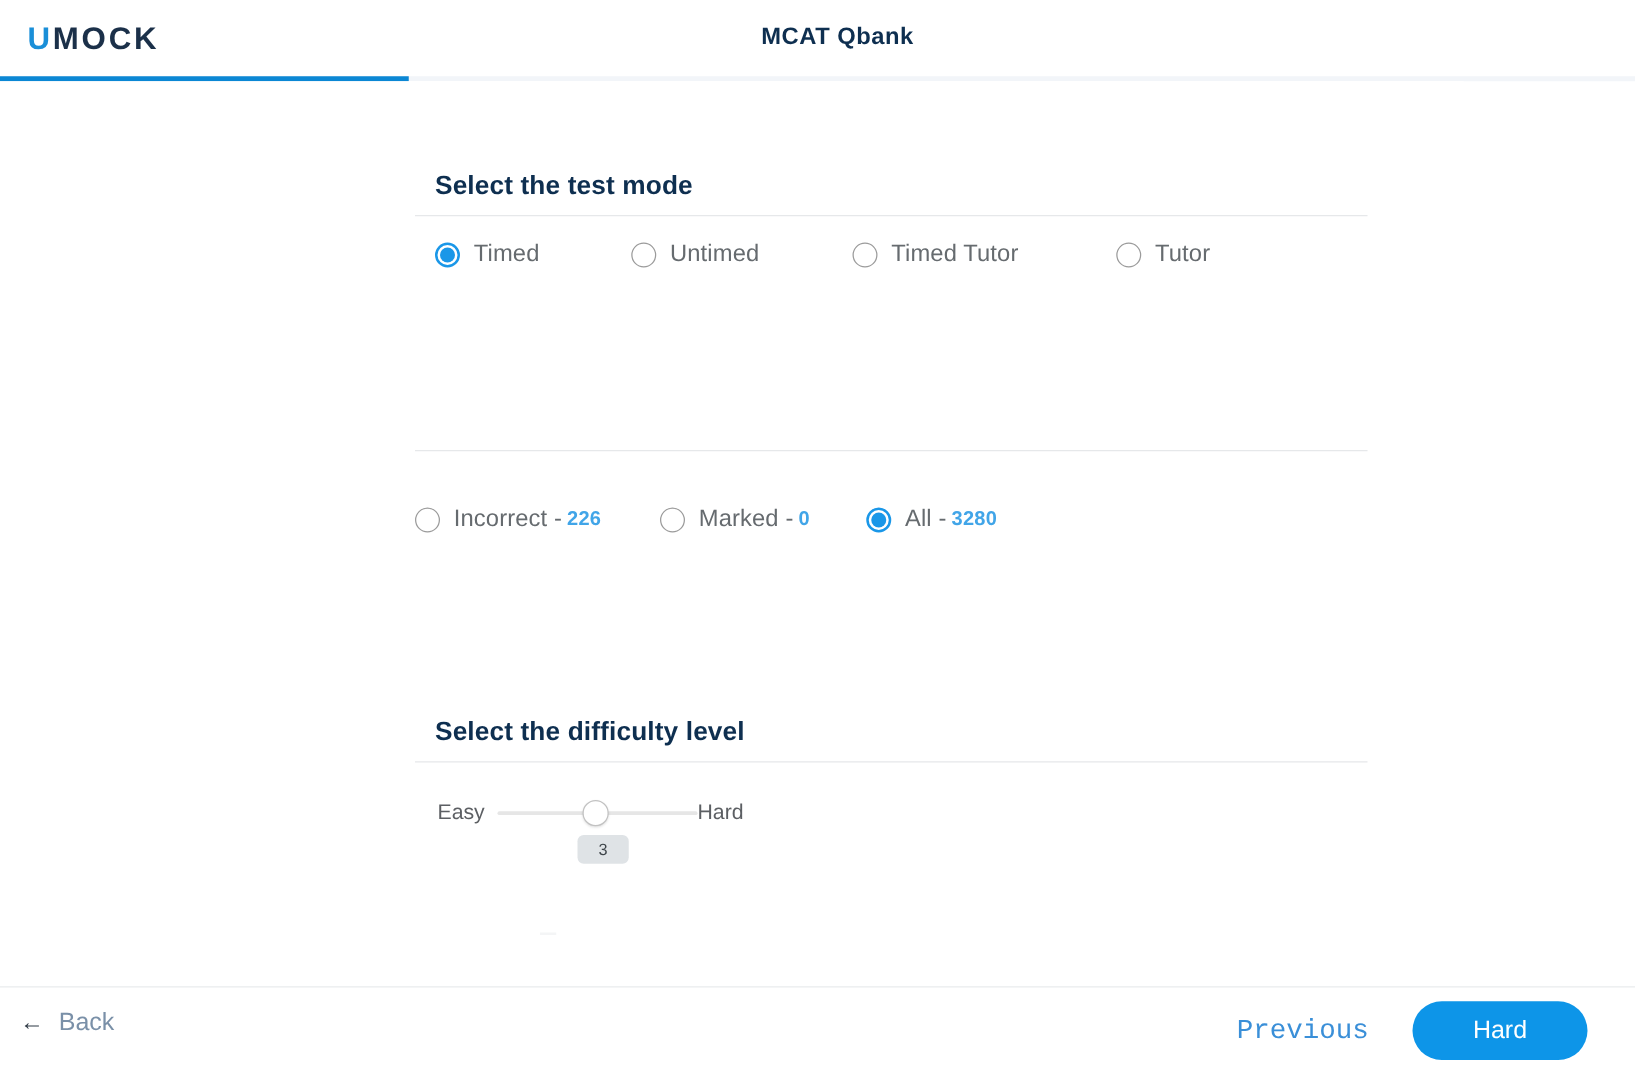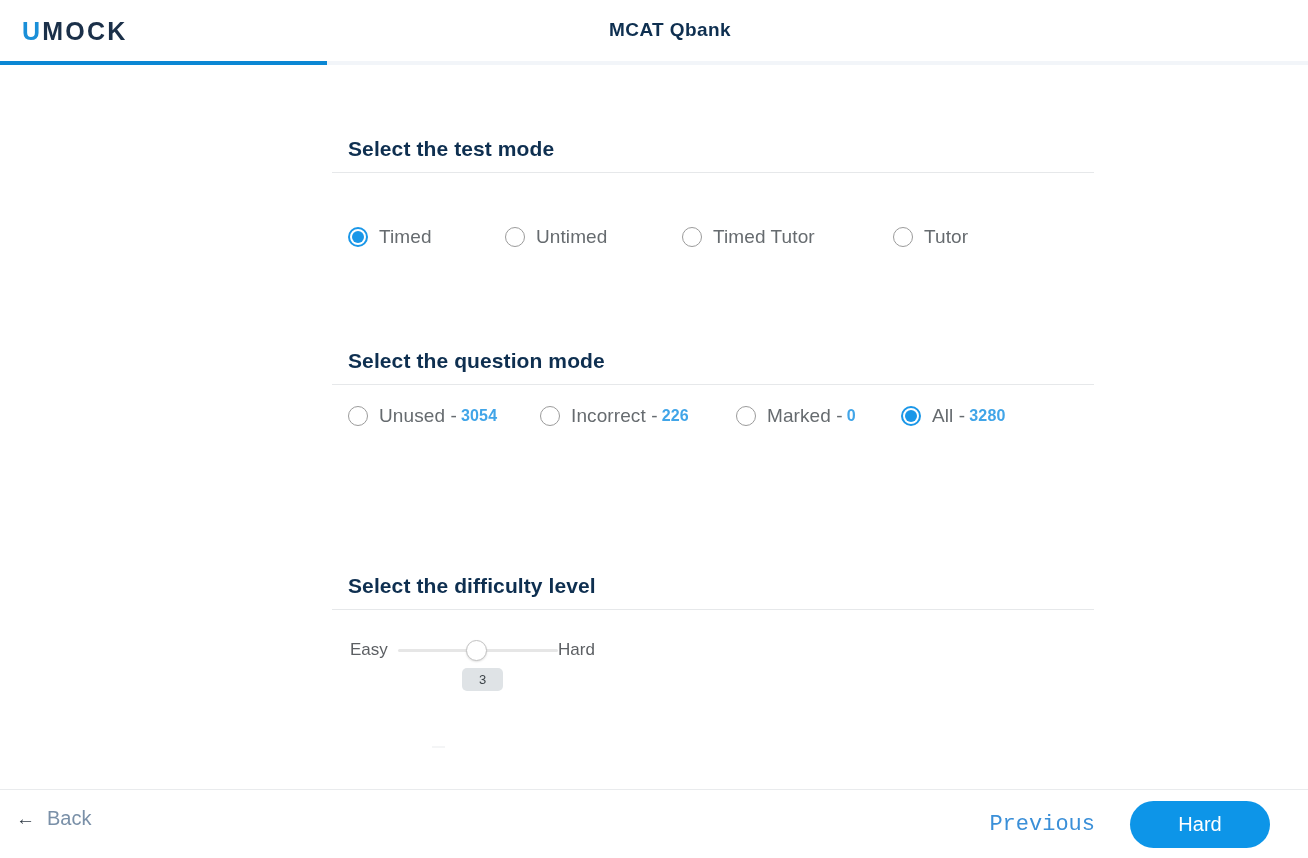--- a/index.html
+++ b/index.html
@@ -287,41 +287,35 @@
 
     <div class="options-row">
       <div class="option" style="width:157px; padding-left:16px;">
         <span class="radio checked"></span>
         <span class="option-label">Timed</span>
       </div>
       <div class="option" style="width:177px;">
         <span class="radio"></span>
         <span class="option-label">Untimed</span>
       </div>
-      <div class="option" style="width:211px;margin-top:33px;">
+      <div class="option" style="width:211px;">
         <span class="radio"></span>
         <span class="option-label">Timed Tutor</span>
       </div>
       <div class="option">
         <span class="radio"></span>
         <span class="option-label">Tutor</span>
       </div>
     </div>
   </div>
 
   <div class="section" style="top:284px;">
-    <div class="section-title">Select the question mode</div>
     <div class="section-rule"></div>
 
     <div class="options-row">
-      <div class="option" style="width:192px; padding-left:16px;">
-        <span class="radio"></span>
-        <span class="option-label">Unused -</span>
-        <span class="option-count">3054</span>
-      </div>
       <div class="option" style="width:196px;">
         <span class="radio"></span>
         <span class="option-label">Incorrect -</span>
         <span class="option-count">226</span>
       </div>
       <div class="option" style="width:165px;">
         <span class="radio"></span>
         <span class="option-label">Marked -</span>
         <span class="option-count">0</span>
       </div>

